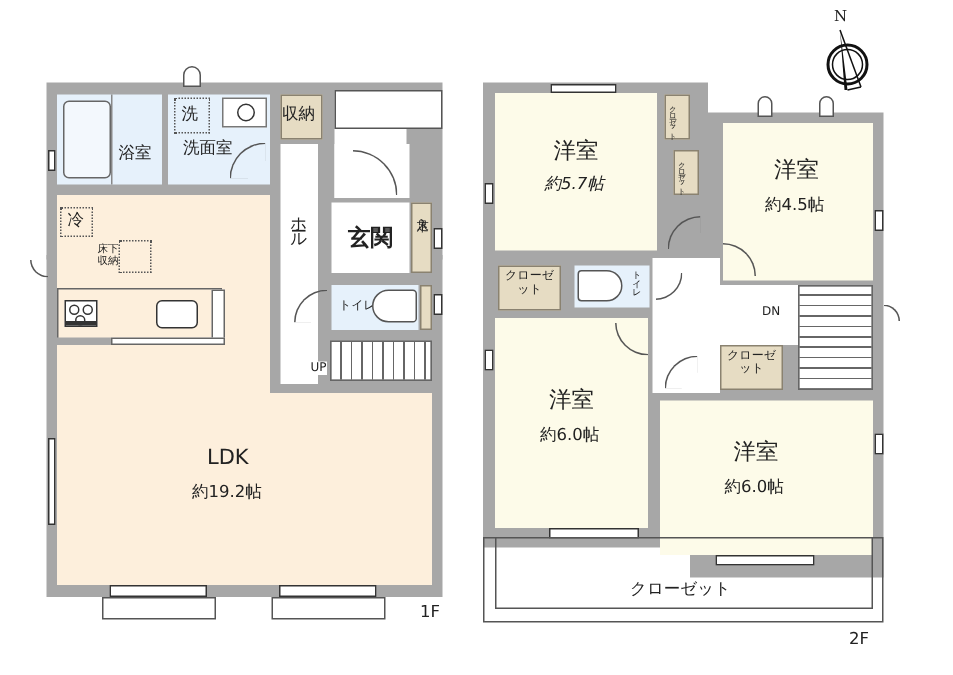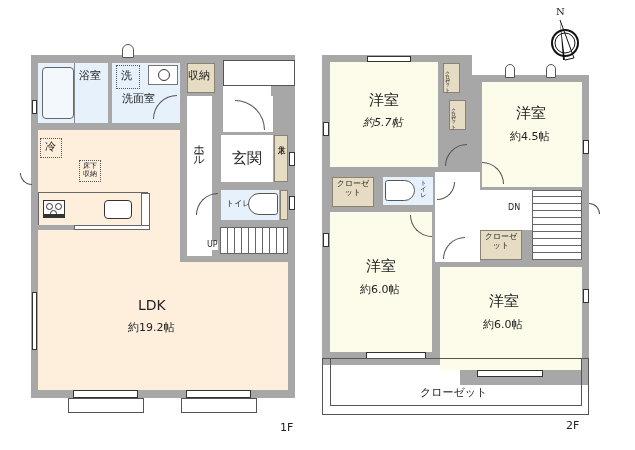--- a/index.html
+++ b/index.html
@@ -41,61 +41,61 @@
 
   <div class="abs wall" style="left:31px;top:55px;width:264px;height:118px;"></div>
   <div class="abs wall" style="left:31px;top:170px;width:264px;height:228px;"></div>
 
   <div class="abs white" style="left:223px;top:60px;width:72px;height:26px;border:1px solid #555;"></div>
   <div class="abs white" style="left:223px;top:86px;width:48px;height:46px;"></div>
 
   <div class="abs wet" style="left:38px;top:63px;width:70px;height:60px;"></div>
   <div class="abs" style="left:42px;top:67px;width:32px;height:52px;border:1.5px solid #666;border-radius:4px;background:#f3f8fd;"></div>
   <div class="abs" style="left:74px;top:63px;width:1px;height:60px;background:#888;"></div>
-  <span class="lbl sm" style="left:79px;top:70px;">浴室</span>
+  <span class="lbl sm" style="left:79px;top:96px;font-family:Liberation Serif, serif;">浴室</span>
 
   <div class="abs wet" style="left:112px;top:63px;width:68px;height:60px;"></div>
   <div class="abs dotted" style="left:116px;top:65px;width:24px;height:24px;"></div>
   <span class="lbl sm" style="left:121px;top:70px;">洗</span>
   <div class="abs" style="left:148px;top:65px;width:30px;height:20px;border:1px solid #777;background:#fff;">
     <div style="position:absolute;left:9px;top:3px;width:12px;height:12px;border:1.5px solid #333;border-radius:50%;box-sizing:border-box;"></div>
   </div>
   <span class="lbl sm" style="left:122px;top:93px;">洗面室</span>
   <div class="door" style="left:153px;top:95px;width:24px;height:24px;border-radius:24px 0 0 0;border-right:none;border-bottom:none;"></div>
   <div class="door" style="left:122px;top:44px;width:12px;height:14px;border-radius:12px 12px 0 0;background:#fff;"></div>
 
   <div class="abs storage" style="left:187px;top:63px;width:28px;height:30px;"></div>
   <span class="lbl sm" style="left:188px;top:70px;">収納</span>
 
   <div class="abs white" style="left:187px;top:96px;width:25px;height:160px;"></div>
   <span class="lbl sm tate" style="left:192px;top:137px;">ホール</span>
 
   <div class="abs white" style="left:223px;top:96px;width:50px;height:36px;"></div>
   <div class="door" style="left:235px;top:100px;width:30px;height:30px;border-radius:0 30px 0 0;border-left:none;border-bottom:none;"></div>
   <div class="abs white" style="left:221px;top:135px;width:52px;height:47px;"></div>
-  <span class="lbl big" style="left:232px;top:150px;font-weight:normal;">玄関</span>
+  <span class="lbl big" style="left:232px;top:150px;font-weight:bold;">玄関</span>
   <div class="abs storage" style="left:274px;top:135px;width:14px;height:47px;"></div>
   <span class="lbl xs tate" style="left:276px;top:141px;">下足入</span>
 
   <div class="abs wet" style="left:221px;top:190px;width:58px;height:30px;"></div>
   <span class="lbl xs" style="left:226px;top:200px;">トイレ</span>
   <div class="abs" style="left:248px;top:193px;width:30px;height:22px;border:1.5px solid #555;border-radius:12px 3px 3px 12px;background:#fff;"></div>
   <div class="abs storage" style="left:280px;top:190px;width:8px;height:30px;"></div>
   <div class="door" style="left:196px;top:193px;width:22px;height:22px;border-radius:22px 0 0 0;border-right:none;border-bottom:none;"></div>
 
   <div class="stairs" style="left:220px;top:227px;width:68px;height:27px;"></div>
   <span class="lbl xs" style="left:207px;top:241px;background:#fff;">UP</span>
 
   <div class="abs ldk" style="left:38px;top:130px;width:142px;height:130px;"></div>
   <div class="abs ldk" style="left:38px;top:260px;width:250px;height:130px;"></div>
   <div class="abs ldk" style="left:38px;top:228px;width:142px;height:34px;"></div>
   <div class="abs dotted" style="left:40px;top:138px;width:22px;height:20px;"></div>
   <span class="lbl sm" style="left:45px;top:141px;">冷</span>
   <div class="abs dotted" style="left:79px;top:160px;width:22px;height:22px;"></div>
-  <span class="lbl" style="left:81px;top:162px;width:18px;font-size:7px;white-space:normal;line-height:1.2;">床下収納</span>
+  <span class="lbl" style="left:63px;top:162px;width:18px;font-size:7px;white-space:normal;line-height:1.2;">床下収納</span>
   <div class="abs" style="left:38px;top:192px;width:110px;height:35px;background:#fdefdc;border:1px solid #666;"></div>
   <div class="abs white" style="left:141px;top:193px;width:9px;height:36px;border:1px solid #666;"></div>
   <div class="abs wall" style="left:38px;top:225px;width:36px;height:5px;"></div>
   <div class="abs white" style="left:74px;top:225px;width:76px;height:5px;border:1px solid #666;"></div>
   <div class="abs" style="left:43px;top:200px;width:22px;height:18px;border:1.5px solid #333;background:#fff;">
     <div style="position:absolute;left:2px;top:2px;width:5px;height:5px;border:1px solid #333;border-radius:50%;"></div>
     <div style="position:absolute;left:11px;top:2px;width:5px;height:5px;border:1px solid #333;border-radius:50%;"></div>
     <div style="position:absolute;left:6px;top:9px;width:5px;height:5px;border:1px solid #333;border-radius:50%;"></div>
     <div style="position:absolute;left:0;bottom:0;width:100%;height:3px;background:#333;"></div>
   </div>
@@ -108,21 +108,21 @@
   <div class="win" style="left:32px;top:100px;width:5px;height:14px;"></div>
   <div class="win" style="left:32px;top:292px;width:5px;height:58px;"></div>
   <div class="door" style="left:20px;top:173px;width:12px;height:12px;border-radius:0 0 0 12px;border-top:none;border-right:none;"></div>
   <div class="win" style="left:73px;top:390px;width:65px;height:8px;"></div>
   <div class="win" style="left:186px;top:390px;width:65px;height:8px;"></div>
   <div class="outline" style="left:68px;top:398px;width:76px;height:15px;"></div>
   <div class="outline" style="left:181px;top:398px;width:76px;height:15px;"></div>
   <div class="win" style="left:289px;top:152px;width:6px;height:14px;"></div>
   <div class="win" style="left:289px;top:196px;width:6px;height:14px;"></div>
 
-  <span class="lbl sm" style="left:280px;top:422px;">1F</span>
+  <span class="lbl sm" style="left:280px;top:402px;">1F</span>
 </div>
 
 <div class="abs" style="left:0;top:0;width:635px;height:450px;">
 
   <div class="abs wall" style="left:322px;top:55px;width:150px;height:310px;"></div>
   <div class="abs wall" style="left:460px;top:75px;width:129px;height:310px;"></div>
 
   <div class="abs room2" style="left:330px;top:62px;width:108px;height:105px;"></div>
   <span class="lbl big" style="left:369px;top:92px;">洋室</span>
   <span class="lbl sm" style="left:363px;top:117px;font-style:italic;">約5.7帖</span>

